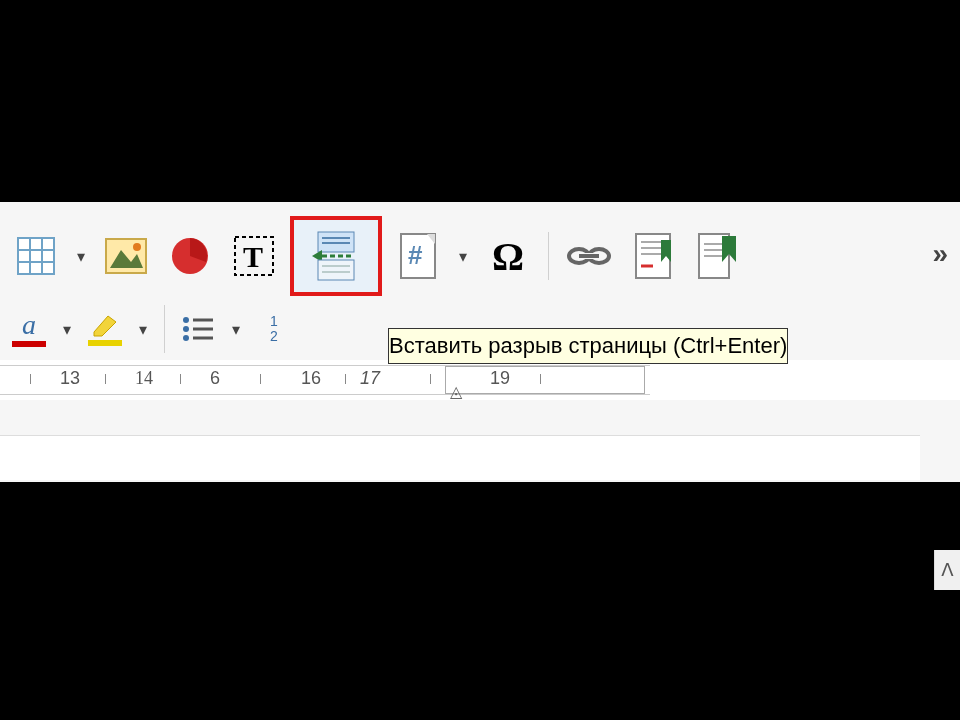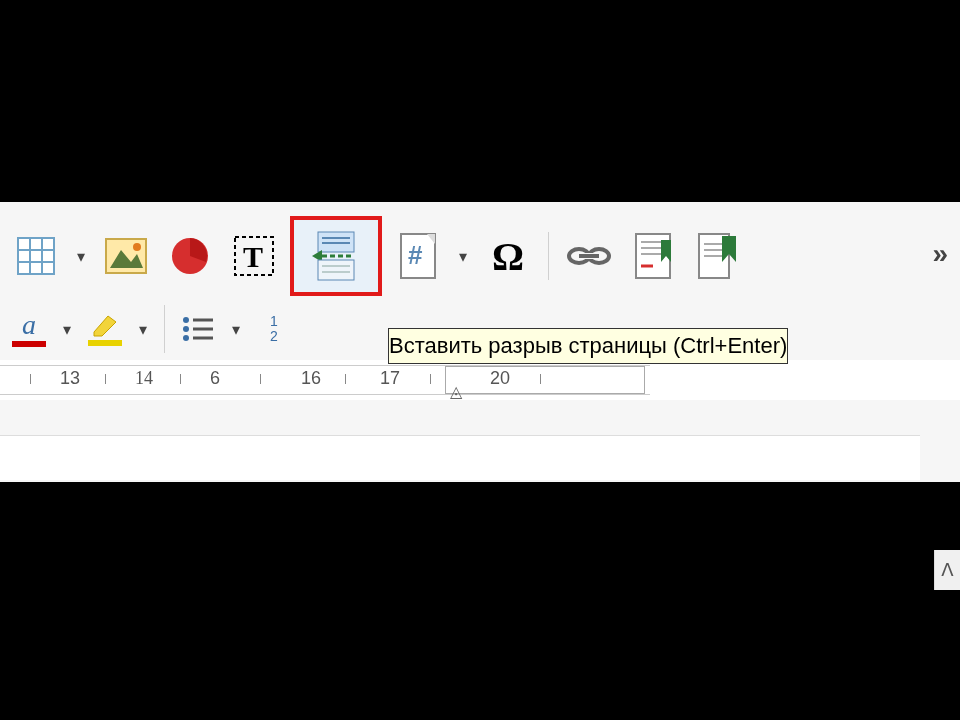--- a/index.html
+++ b/index.html
@@ -306,24 +306,24 @@
     <div class="ruler">
       <span class="minor" style="left:30px;"></span>
       <span class="tick" style="left:60px;">13</span>
       <span class="minor" style="left:105px;"></span>
       <span class="tick" style="left:135px;font-family:Liberation Serif, serif;">14</span>
       <span class="minor" style="left:180px;"></span>
       <span class="tick" style="left:210px;">6</span>
       <span class="minor" style="left:260px;"></span>
       <span class="tick" style="left:277px;margin-left:24px;">16</span>
       <span class="minor" style="left:345px;"></span>
-      <span class="tick" style="left:380px;">17</span>
+      <span class="tick" style="left:360px;font-style:italic;">17</span>
       <span class="minor" style="left:430px;"></span>
       <div class="ruler-indent"></div>
-      <span class="tick" style="left:490px;">20</span>
+      <span class="tick" style="left:490px;">19</span>
       <span class="minor" style="left:540px;"></span>
       <span class="ruler-marker">◬</span>
     </div>
     <div class="scroll-pane">
       <span style="font-size:18px;color:#555;">ᐱ</span>
     </div>
   </div>
 
   <div class="page-area"></div>
 

